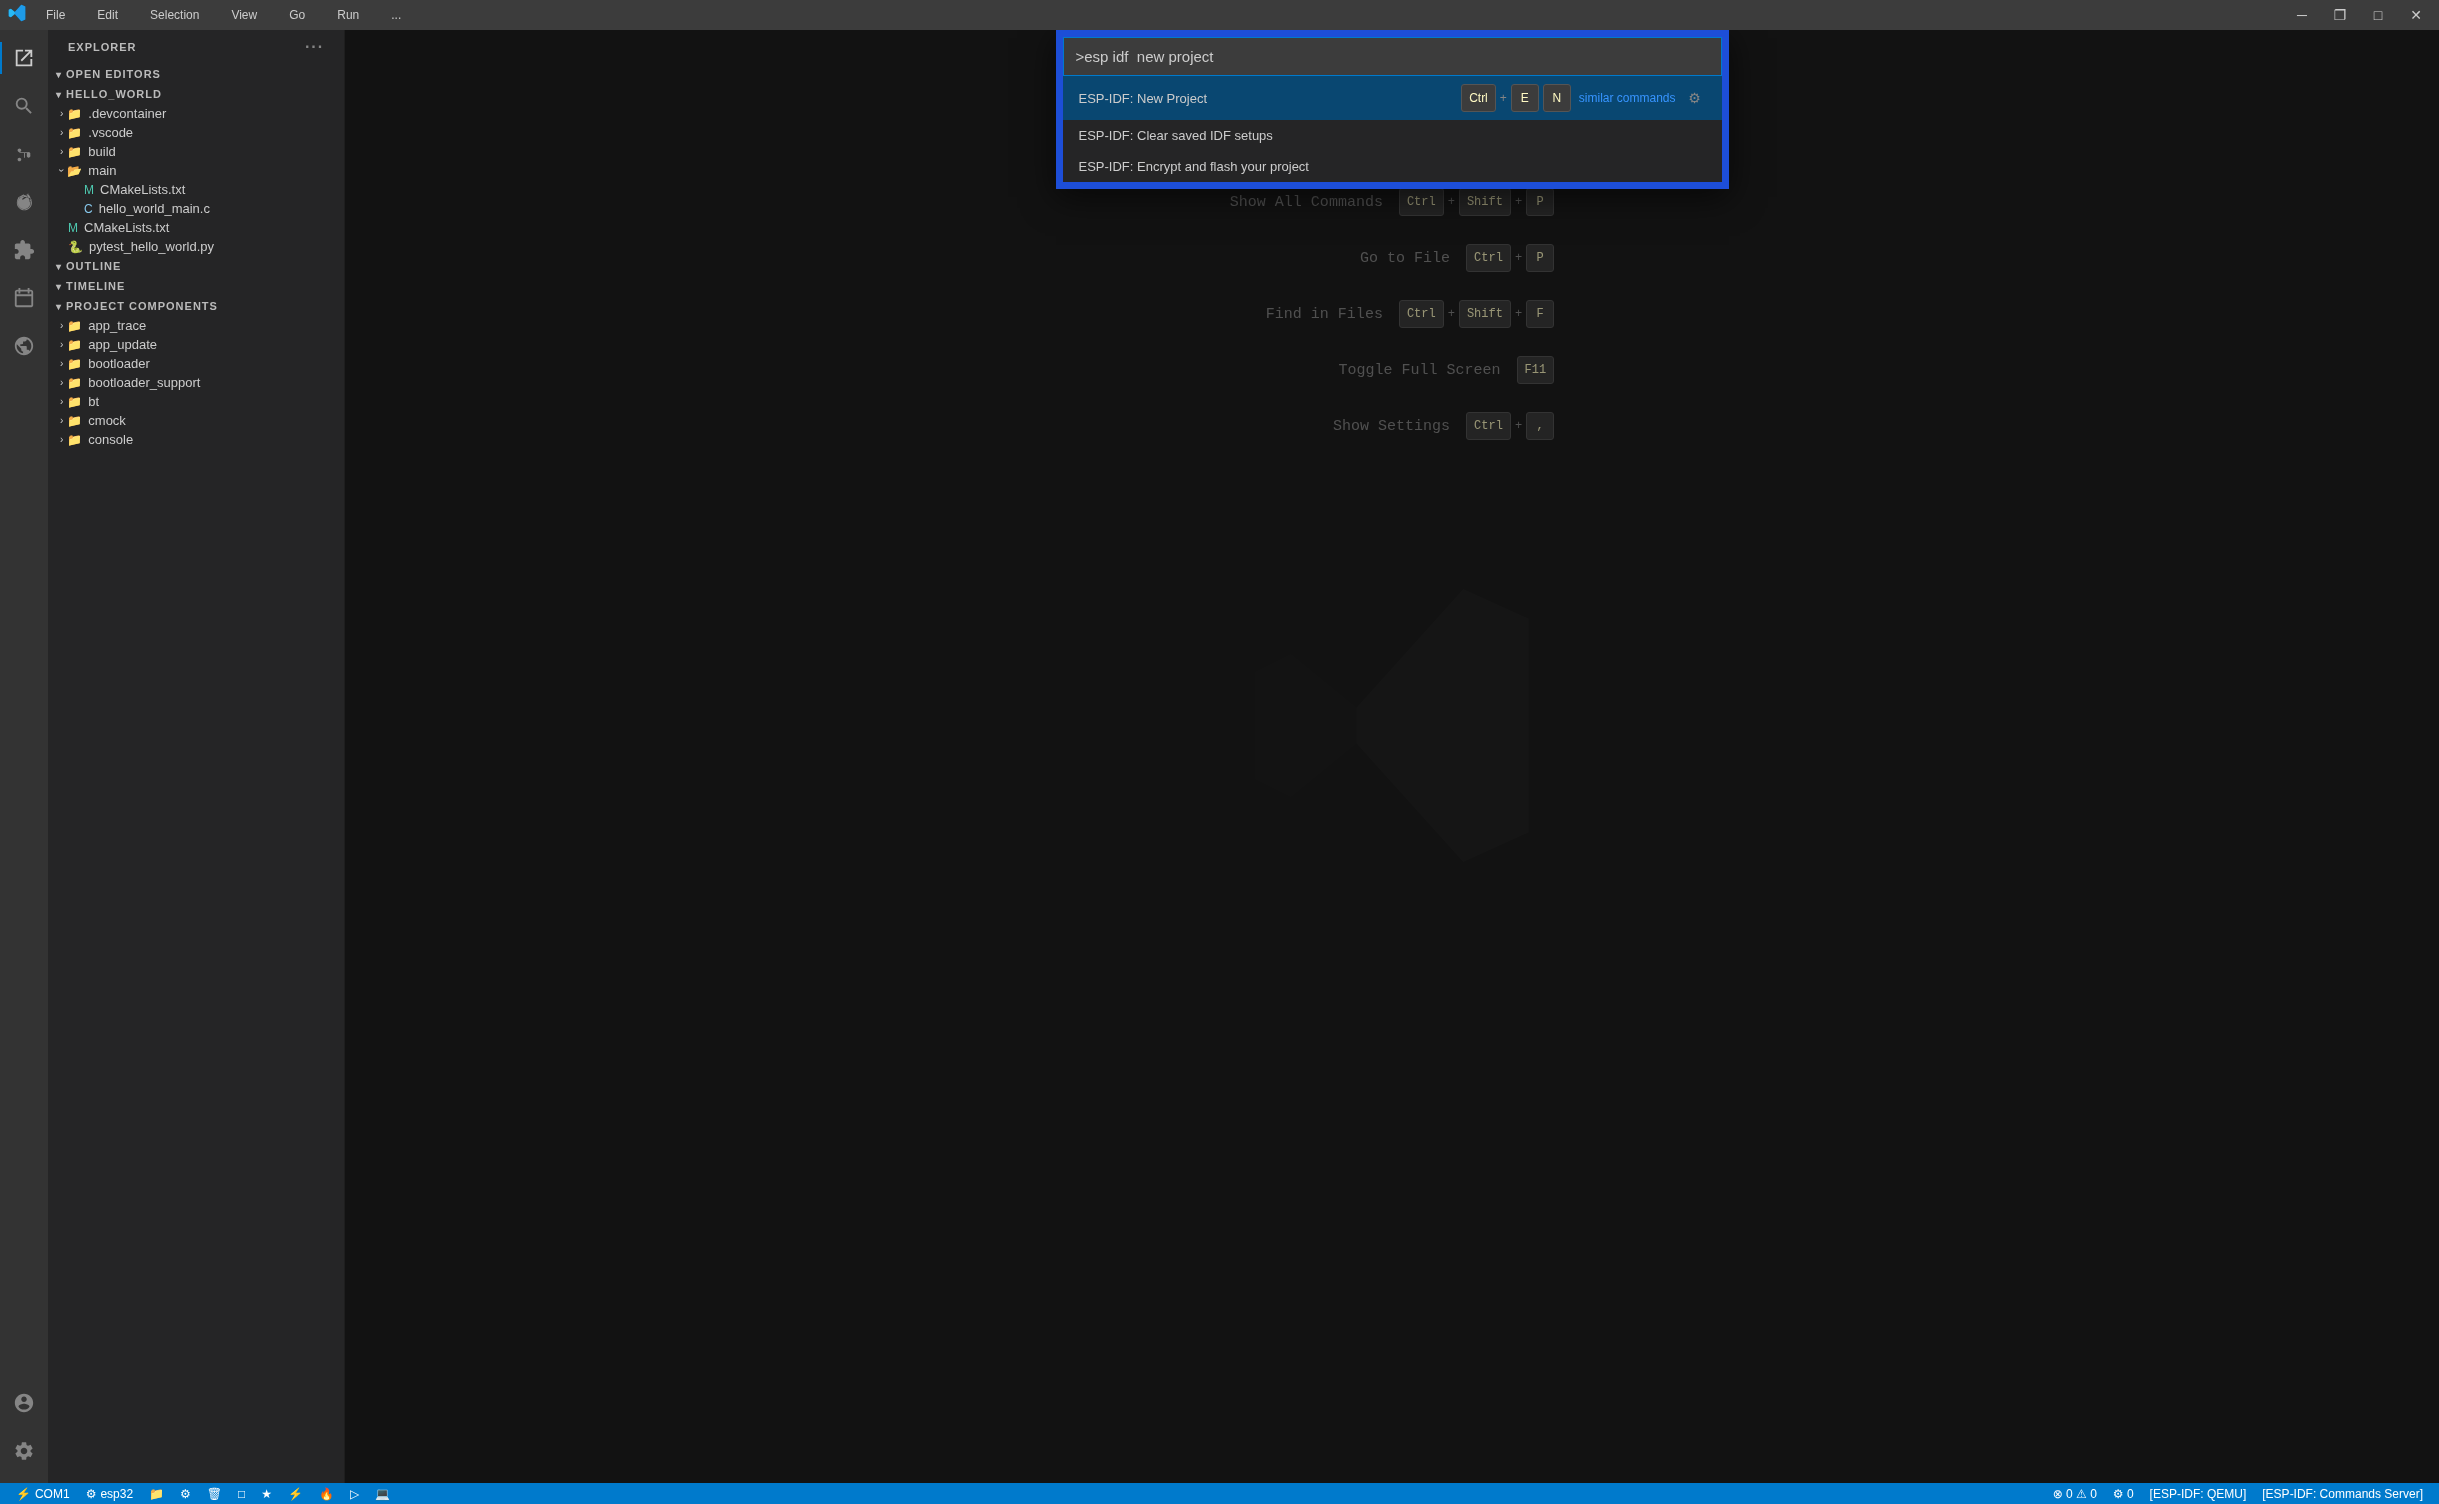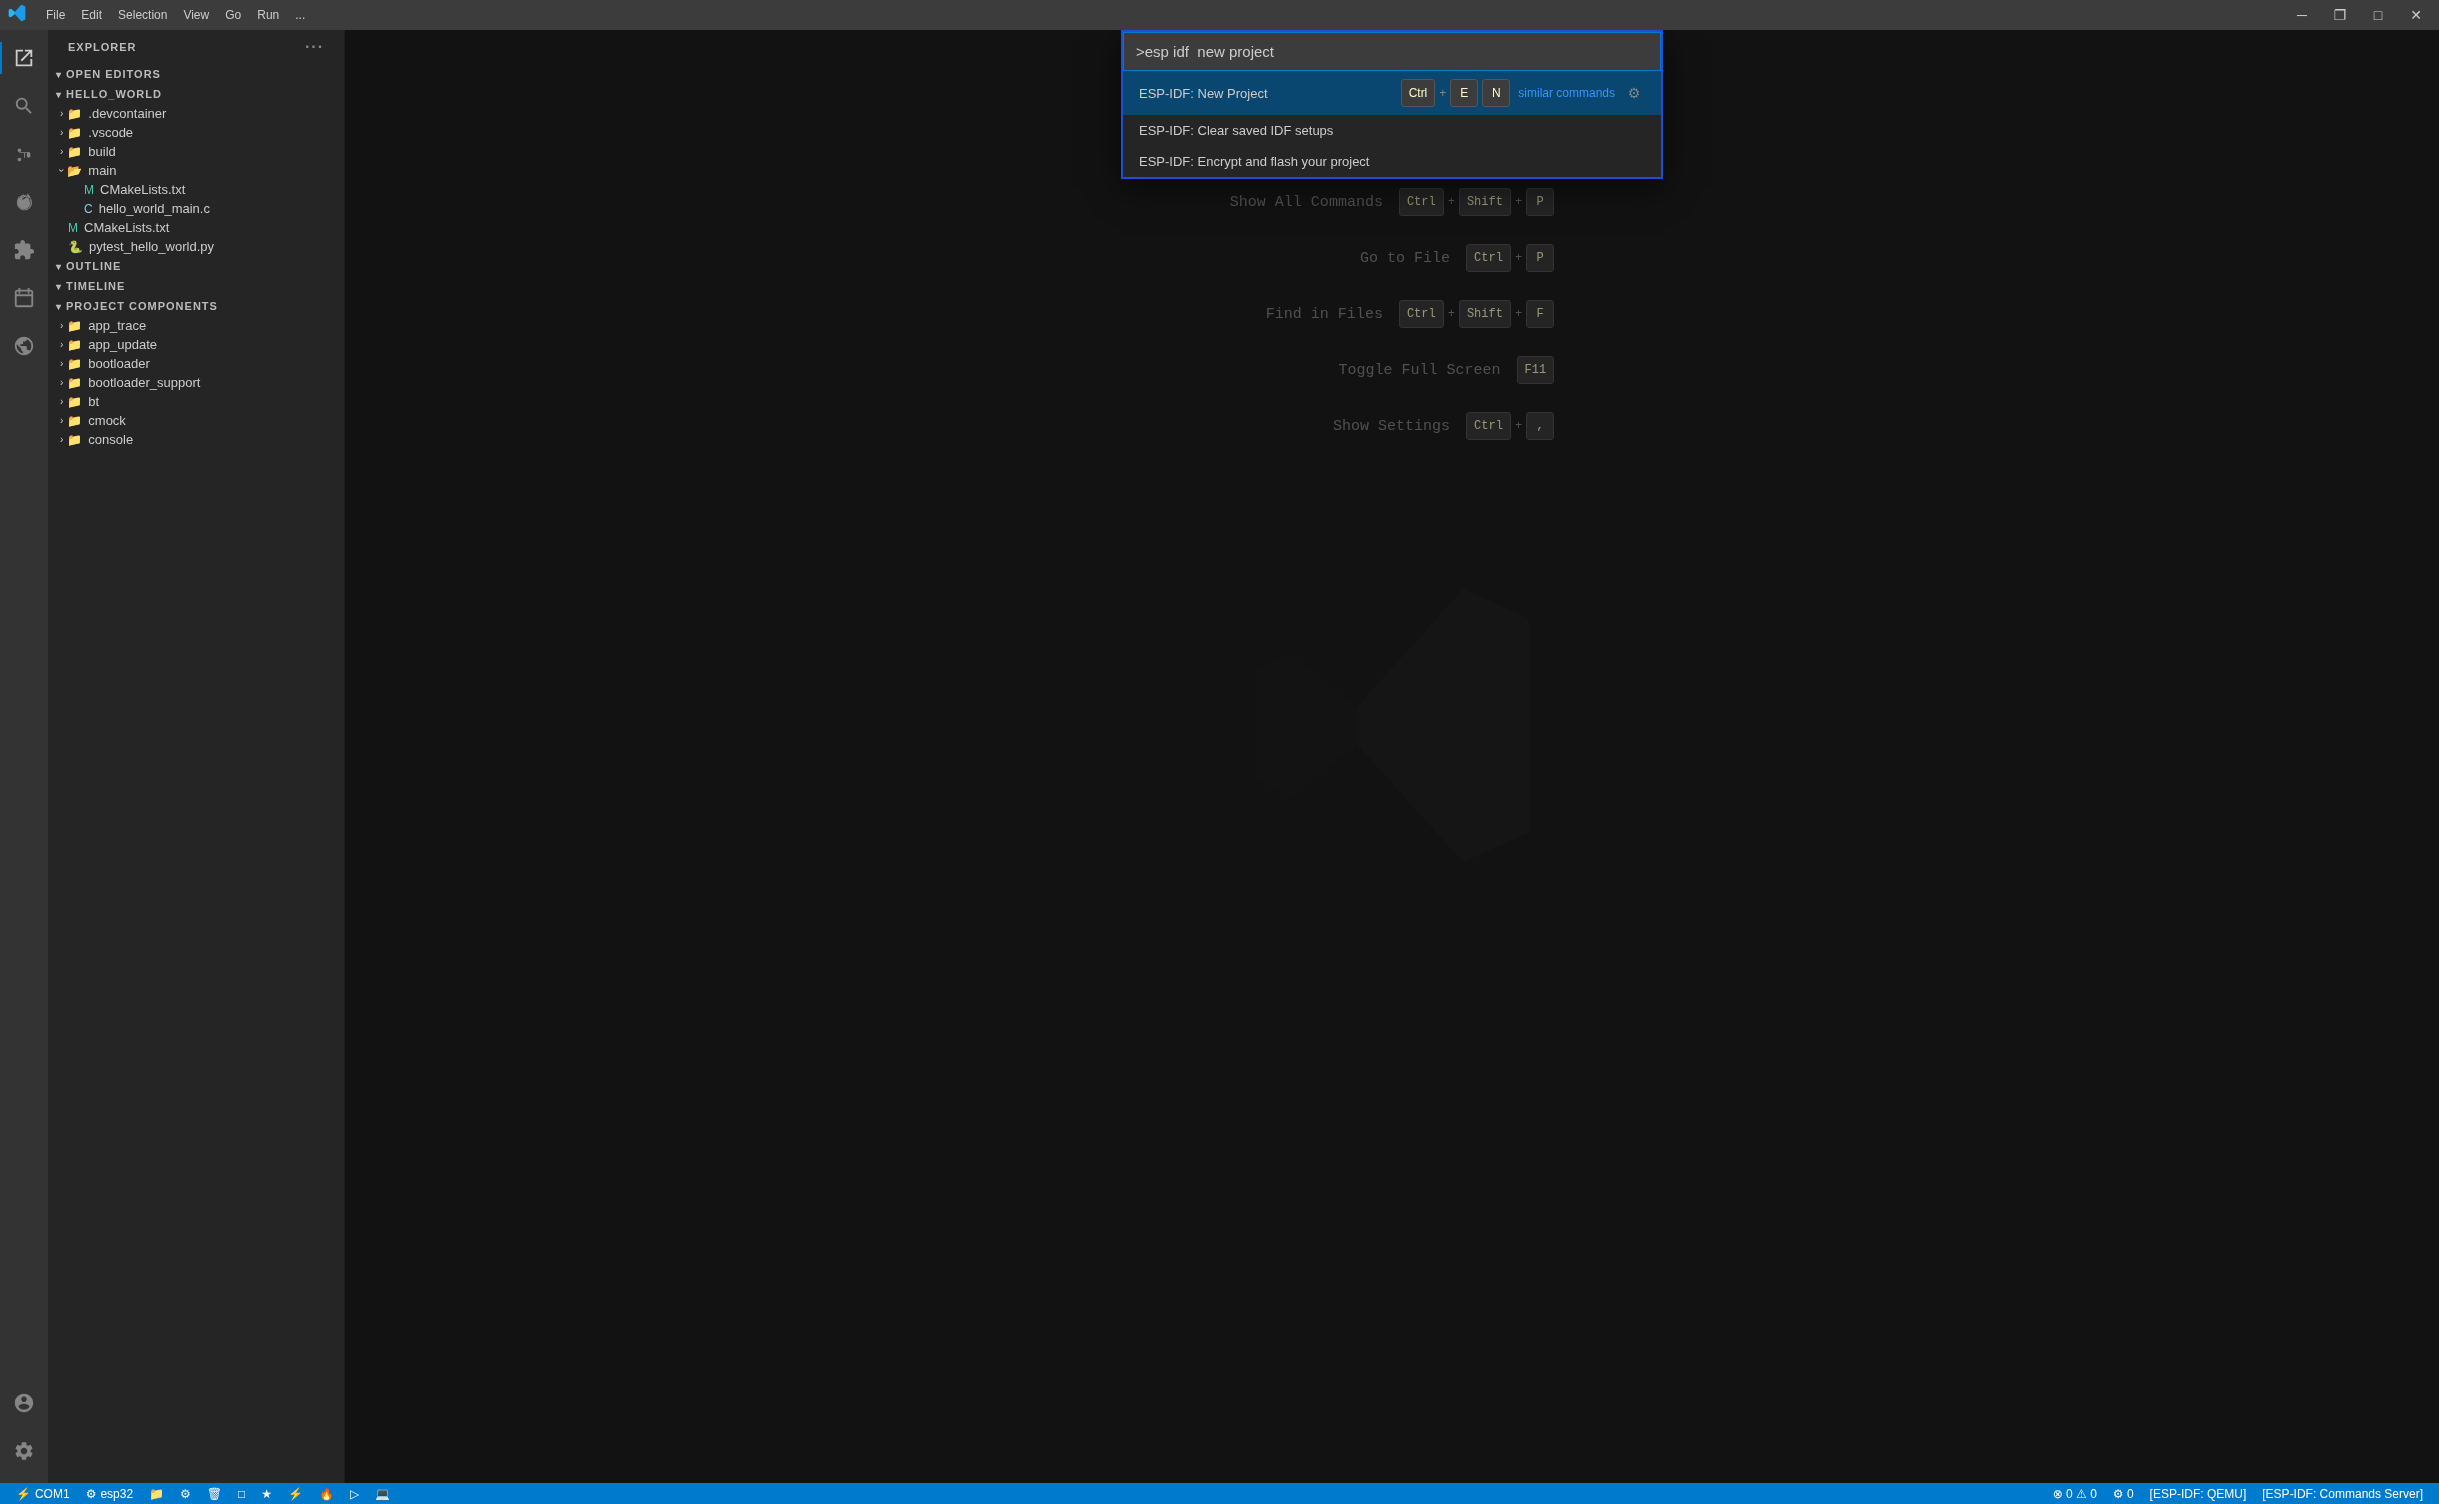--- a/index.html
+++ b/index.html
@@ -29,21 +29,21 @@
       display: flex;
       align-items: center;
       gap: 12px;
     }
     .titlebar-logo {
       color: #007acc;
       font-size: 16px;
     }
     .titlebar-menu {
       display: flex;
-      gap: 0;
+      gap: 16px;
     }
     .titlebar-menu span {
       padding: 2px 8px;
       font-size: 12px;
       color: #cccccc;
       cursor: pointer;
     }
     .titlebar-controls {
       display: flex;
       gap: 8px;
@@ -262,24 +262,24 @@
       bottom: 0;
       background: rgba(0,0,0,0.4);
       display: flex;
       flex-direction: column;
       align-items: center;
       padding-top: 0;
       z-index: 100;
     }
 
     .command-palette {
-      width: 542px;
+      width: 673px;
       margin-top: 0;
       background: #252526;
-      border: 2px solid #1d4ed8;
+      border: 7px solid #1d4ed8;
       box-shadow: 0 8px 32px rgba(0,0,0,0.6);
     }
 
     .command-input-wrapper {
       position: relative;
       background: #3c3c3c;
       border: 1px solid #007acc;
     }
     .command-input {
       width: 100%;

